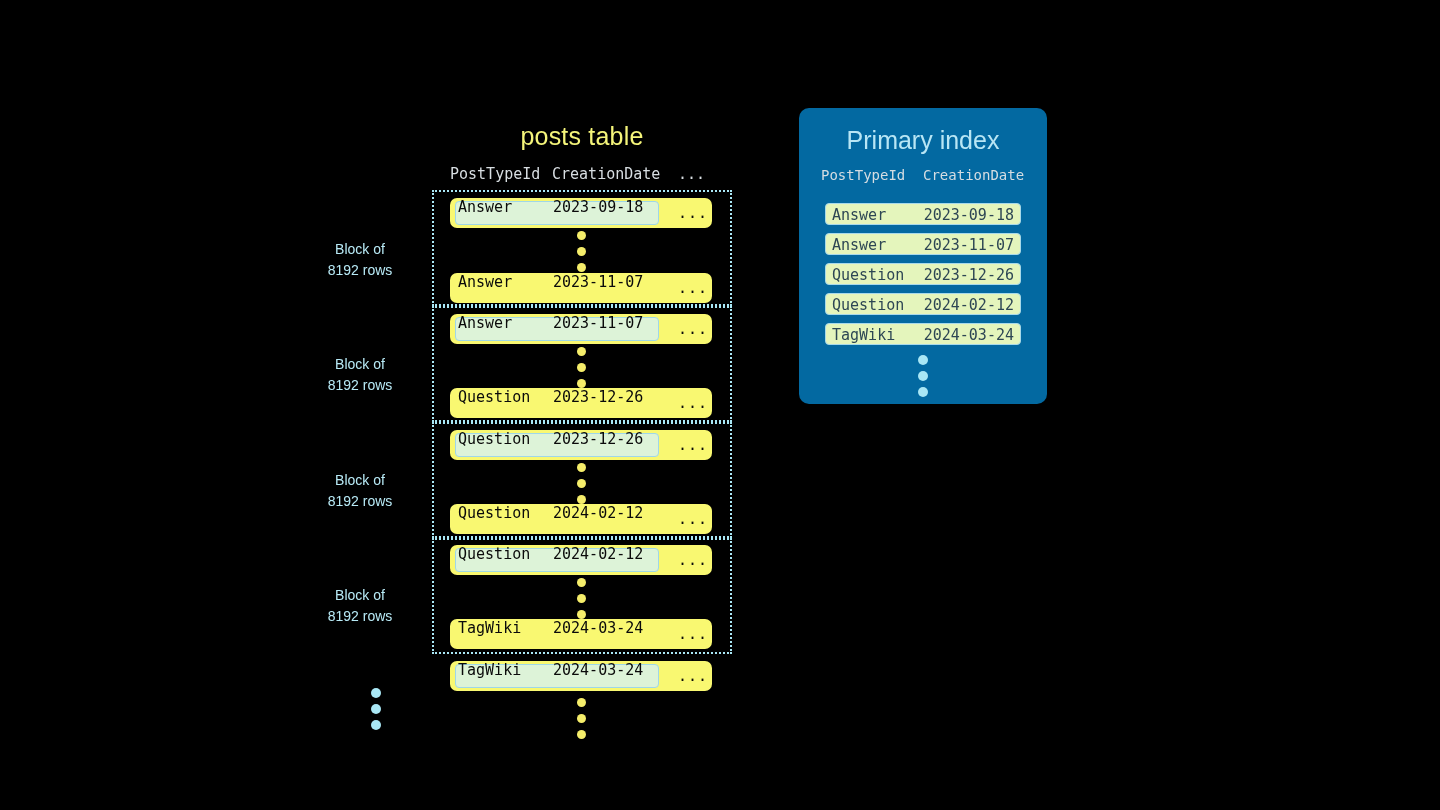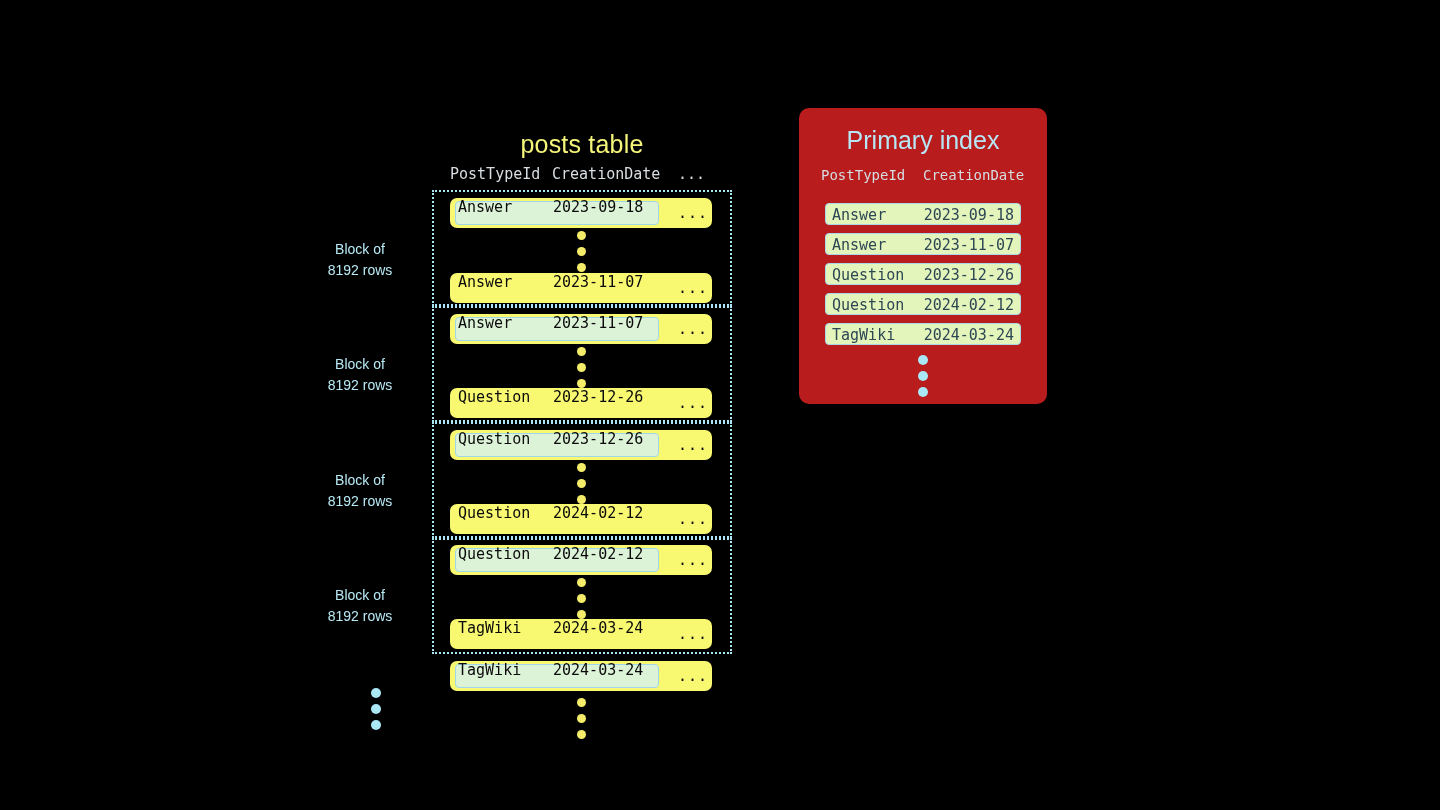--- a/index.html
+++ b/index.html
@@ -22,21 +22,20 @@
   
   .posts-title {
     position: absolute;
     left: 432px;
     top: 122px;
     width: 300px;
     text-align: center;
     font-size: 25px;
     color: #f5f57a;
     letter-spacing: 0.2px;
-    margin-top: 8px;
   }
   .posts-headers {
     position: absolute;
     left: 432px;
     top: 165px;
     width: 300px;
     height: 22px;
     font-family: "DejaVu Sans Mono", monospace;
     font-size: 15px;
     color: #d8dee2;
@@ -150,21 +149,21 @@
     color: #b8eaf6;
   }
 
   
   .index-panel {
     position: absolute;
     left: 799px;
     top: 108px;
     width: 248px;
     height: 296px;
-    background: #b91c1c;
+    background: #0369a1;
     border-radius: 10px;
   }
   .index-title {
     position: absolute;
     left: 0;
     top: 18px;
     width: 248px;
     text-align: center;
     font-size: 25px;
     color: #b8e6f5;

